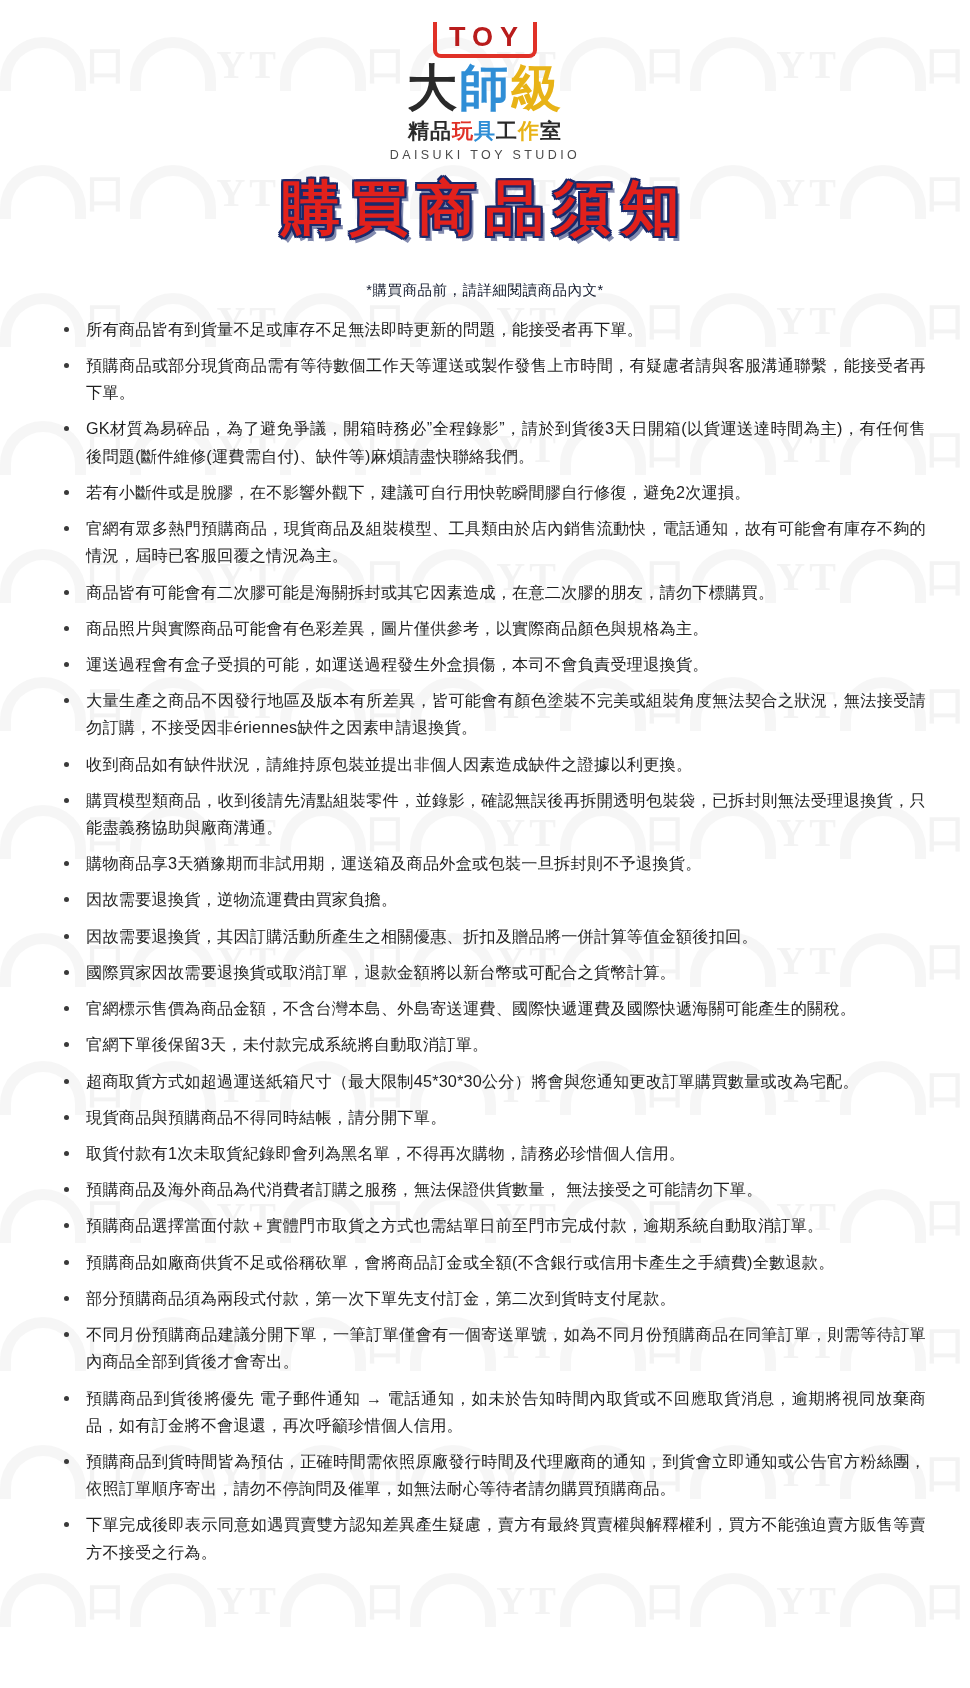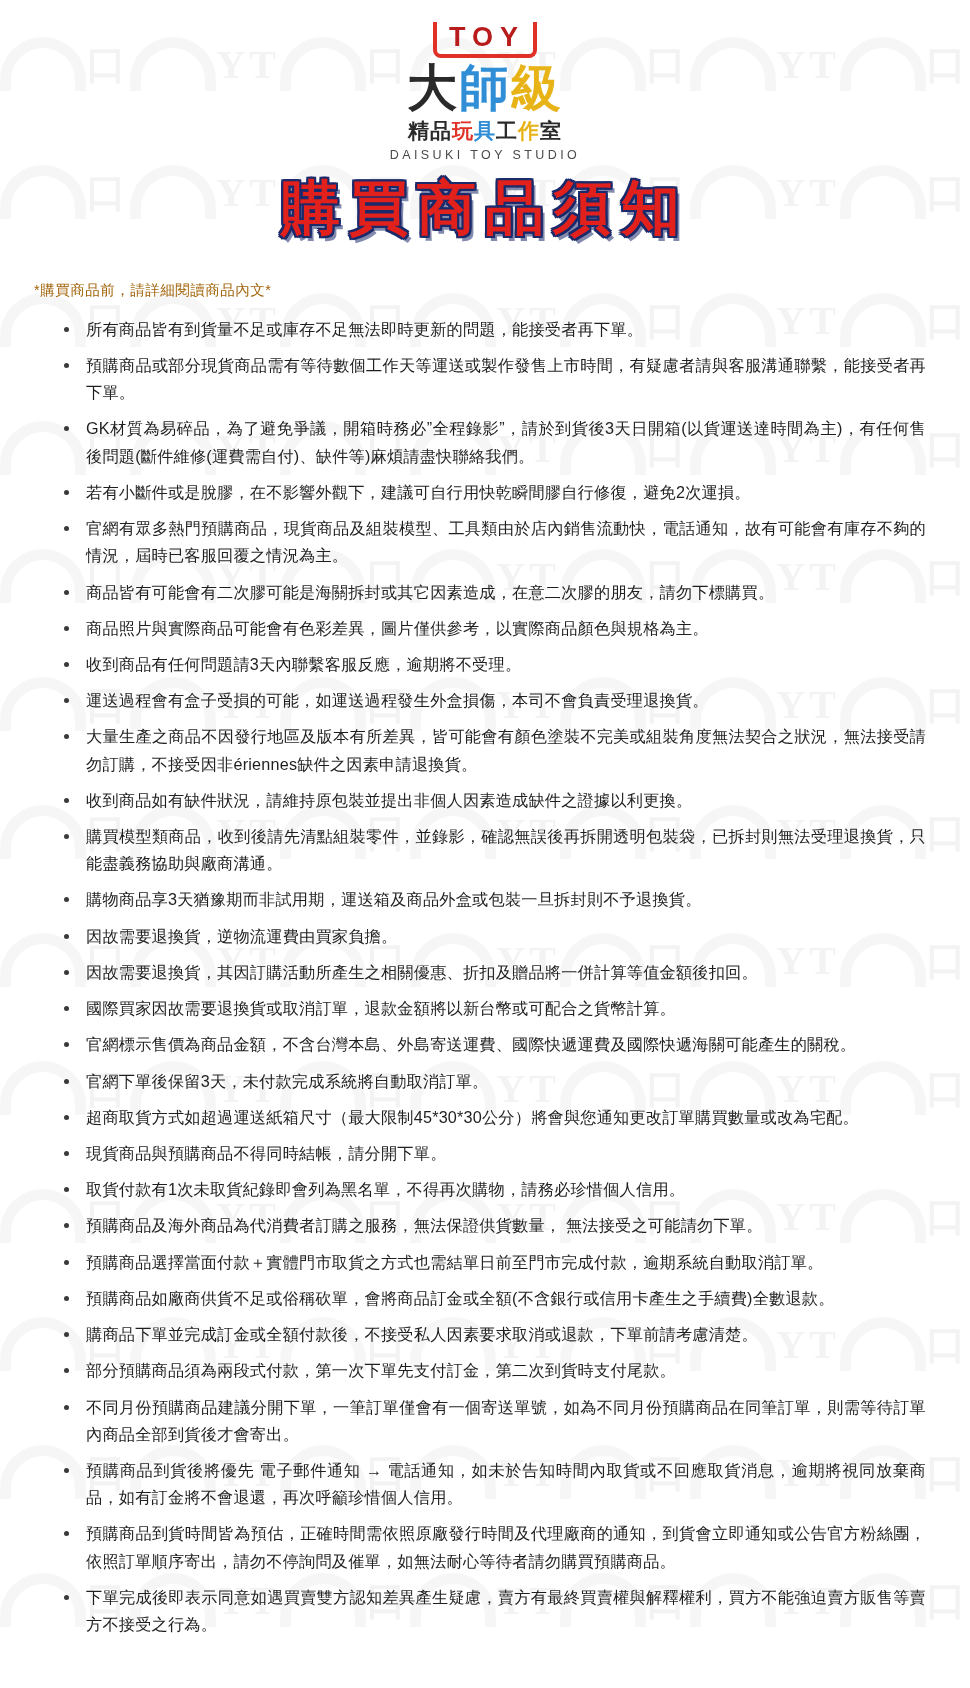--- a/index.html
+++ b/index.html
@@ -114,25 +114,25 @@
     font-weight: 700;
     letter-spacing: 9px;
     color: #e2211c;
     text-shadow:
       2px 0 0 #1b2a6b, 0 2px 0 #1b2a6b, -2px 0 0 #1b2a6b, 0 -2px 0 #1b2a6b,
       2px 2px 0 #1b2a6b, -2px 2px 0 #1b2a6b, 2px -2px 0 #1b2a6b, -2px -2px 0 #1b2a6b,
       4px 5px 0 rgba(27,42,107,0.55);
     line-height: 1.1;
   }
   .doc-subtitle {
-    text-align: left;
+    text-align: center;
     margin-top: 12px;
     margin-bottom: 16px;
     font-size: 14.5px;
-    color: #a16207;
+    color: #0f172a;
     letter-spacing: 0.5px;
   }
 
   
   ul.notice-list {
     list-style: none;
     margin: 6px;
     padding: 0 4px 0 18px;
   }
   ul.notice-list > li {
@@ -388,38 +388,36 @@
   <div class="doc-subtitle">*購買商品前，請詳細閱讀商品內文*</div>
 
   <ul class="notice-list" id="notice-list">
       <li>所有商品皆有到貨量不足或庫存不足無法即時更新的問題，能接受者再下單。</li>
       <li>預購商品或部分現貨商品需有等待數個工作天等運送或製作發售上市時間，有疑慮者請與客服溝通聯繫，能接受者再下單。</li>
       <li>GK材質為易碎品，為了避免爭議，開箱時務必”全程錄影”，請於到貨後3天日開箱(以貨運送達時間為主)，有任何售後問題(斷件維修(運費需自付)、缺件等)麻煩請盡快聯絡我們。</li>
       <li>若有小斷件或是脫膠，在不影響外觀下，建議可自行用快乾瞬間膠自行修復，避免2次運損。</li>
       <li>官網有眾多熱門預購商品，現貨商品及組裝模型、工具類由於店內銷售流動快，電話通知，故有可能會有庫存不夠的情況，屆時已客服回覆之情況為主。</li>
       <li>商品皆有可能會有二次膠可能是海關拆封或其它因素造成，在意二次膠的朋友，請勿下標購買。</li>
       <li>商品照片與實際商品可能會有色彩差異，圖片僅供參考，以實際商品顏色與規格為主。</li>
-      <li>收到商品有任何問題請3天內聯繫客服反應，逾期將不受理。</li>
       <li>運送過程會有盒子受損的可能，如運送過程發生外盒損傷，本司不會負責受理退換貨。</li>
       <li>大量生產之商品不因發行地區及版本有所差異，皆可能會有顏色塗裝不完美或組裝角度無法契合之狀況，無法接受請勿訂購，不接受因非ériennes缺件之因素申請退換貨。</li>
       <li>收到商品如有缺件狀況，請維持原包裝並提出非個人因素造成缺件之證據以利更換。</li>
       <li>購買模型類商品，收到後請先清點組裝零件，並錄影，確認無誤後再拆開透明包裝袋，已拆封則無法受理退換貨，只能盡義務協助與廠商溝通。</li>
       <li>購物商品享3天猶豫期而非試用期，運送箱及商品外盒或包裝一旦拆封則不予退換貨。</li>
       <li>因故需要退換貨，逆物流運費由買家負擔。</li>
       <li>因故需要退換貨，其因訂購活動所產生之相關優惠、折扣及贈品將一併計算等值金額後扣回。</li>
       <li>國際買家因故需要退換貨或取消訂單，退款金額將以新台幣或可配合之貨幣計算。</li>
       <li>官網標示售價為商品金額，不含台灣本島、外島寄送運費、國際快遞運費及國際快遞海關可能產生的關稅。</li>
       <li>官網下單後保留3天，未付款完成系統將自動取消訂單。</li>
       <li>超商取貨方式如超過運送紙箱尺寸（最大限制45*30*30公分）將會與您通知更改訂單購買數量或改為宅配。</li>
       <li>現貨商品與預購商品不得同時結帳，請分開下單。</li>
       <li>取貨付款有1次未取貨紀錄即會列為黑名單，不得再次購物，請務必珍惜個人信用。</li>
       <li>預購商品及海外商品為代消費者訂購之服務，無法保證供貨數量， 無法接受之可能請勿下單。</li>
       <li>預購商品選擇當面付款＋實體門市取貨之方式也需結單日前至門市完成付款，逾期系統自動取消訂單。</li>
       <li>預購商品如廠商供貨不足或俗稱砍單，會將商品訂金或全額(不含銀行或信用卡產生之手續費)全數退款。</li>
-      <li>購商品下單並完成訂金或全額付款後，不接受私人因素要求取消或退款，下單前請考慮清楚。</li>
       <li>部分預購商品須為兩段式付款，第一次下單先支付訂金，第二次到貨時支付尾款。</li>
       <li>不同月份預購商品建議分開下單，一筆訂單僅會有一個寄送單號，如為不同月份預購商品在同筆訂單，則需等待訂單內商品全部到貨後才會寄出。</li>
       <li>預購商品到貨後將優先 電子郵件通知 → 電話通知，如未於告知時間內取貨或不回應取貨消息，逾期將視同放棄商品，如有訂金將不會退還，再次呼籲珍惜個人信用。</li>
       <li>預購商品到貨時間皆為預估，正確時間需依照原廠發行時間及代理廠商的通知，到貨會立即通知或公告官方粉絲團，依照訂單順序寄出，請勿不停詢問及催單，如無法耐心等待者請勿購買預購商品。</li>
       <li>下單完成後即表示同意如遇買賣雙方認知差異產生疑慮，賣方有最終買賣權與解釋權利，買方不能強迫賣方販售等賣方不接受之行為。</li>
     </ul>
 
 </div>
 
 </body></html>

